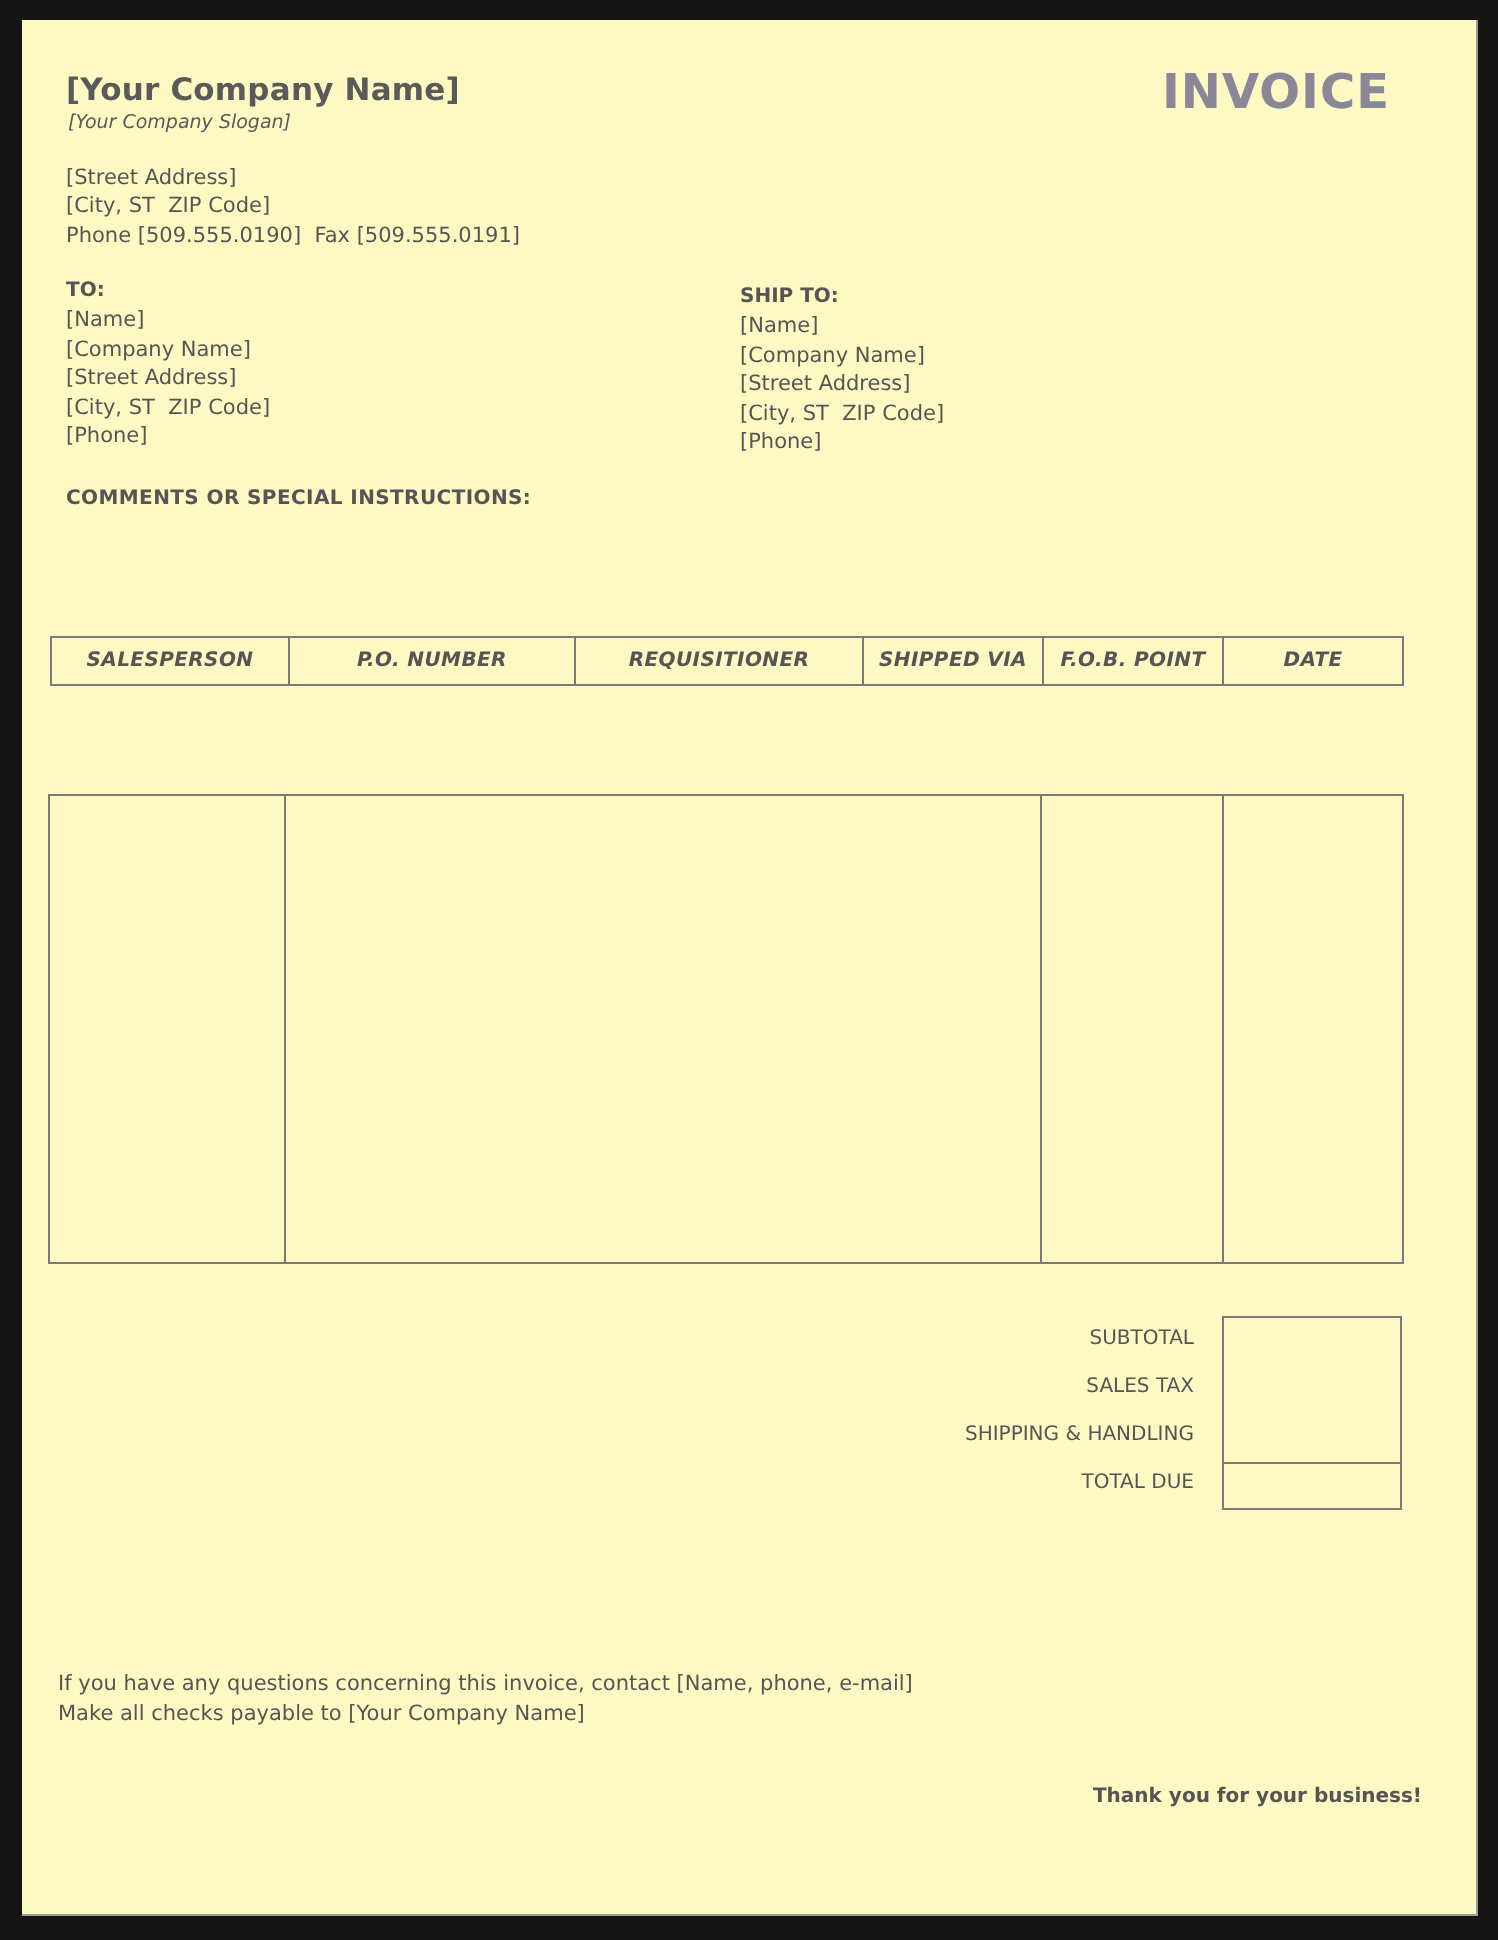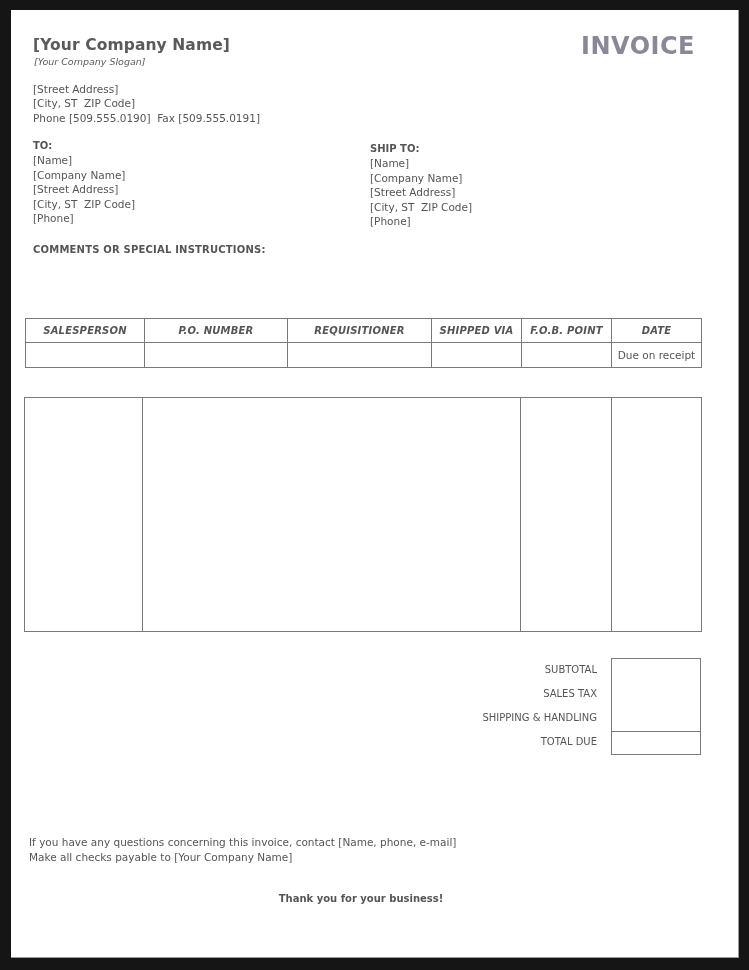--- a/index.html
+++ b/index.html
@@ -6,21 +6,21 @@
     html, body {
       width: 749px; height: 970px;
       background: #151515;
       overflow: hidden;
     }
     body { position: relative; font-family: "DejaVu Sans", sans-serif; color: #555; }
     .page {
       position: absolute;
       left: 11px; top: 10px;
       width: 728px; height: 948px;
-      background: #ffffff;
+      background: #fef9c3;
       border-right: 1px solid #9a9a9a;
       border-bottom: 1px solid #9a9a9a;
     }
     .abs { position: absolute; }
     .company-name {
       left: 22px; top: 26px;
       font-size: 15.5px; font-weight: bold; color: #5a5a5a;
       letter-spacing: 0.1px;
     }
     .slogan {
@@ -93,21 +93,21 @@
     .totals-box .divider {
       position: absolute; left: 0; right: 0; top: 72px;
       border-top: 1.2px solid #7a7a7a;
     }
     .footer-notes {
       left: 18px; top: 825px;
       font-size: 10.5px; line-height: 15px; color: #555;
     }
     .thanks {
       left: 0; width: 700px; top: 883px;
-      text-align: center;
+      text-align: right;
       font-size: 10px; font-weight: bold; color: #555;
     }
   </style>
 </head>
 <body>
 
 <div class="page">
 
   <div class="abs company-name">[Your Company Name]</div>
   <div class="abs slogan">[Your Company Slogan]</div>
@@ -150,28 +150,20 @@
     </colgroup>
     <tbody>
         <tr>
       <th>SALESPERSON</th>
       <th>P.O. NUMBER</th>
       <th>REQUISITIONER</th>
       <th>SHIPPED VIA</th>
       <th>F.O.B. POINT</th>
       <th>DATE</th>
     </tr>
-    <tr>
-      <td></td>
-      <td></td>
-      <td></td>
-      <td></td>
-      <td></td>
-      <td class="terms-val">Due on receipt</td>
-    </tr>
   </tbody>
     </table>
 
   <table class="grid items-table">
     <colgroup>
       <col style="width:118px">
         <col style="width:378px">
         <col style="width:91px">
         <col style="width:90px">
     </colgroup>

